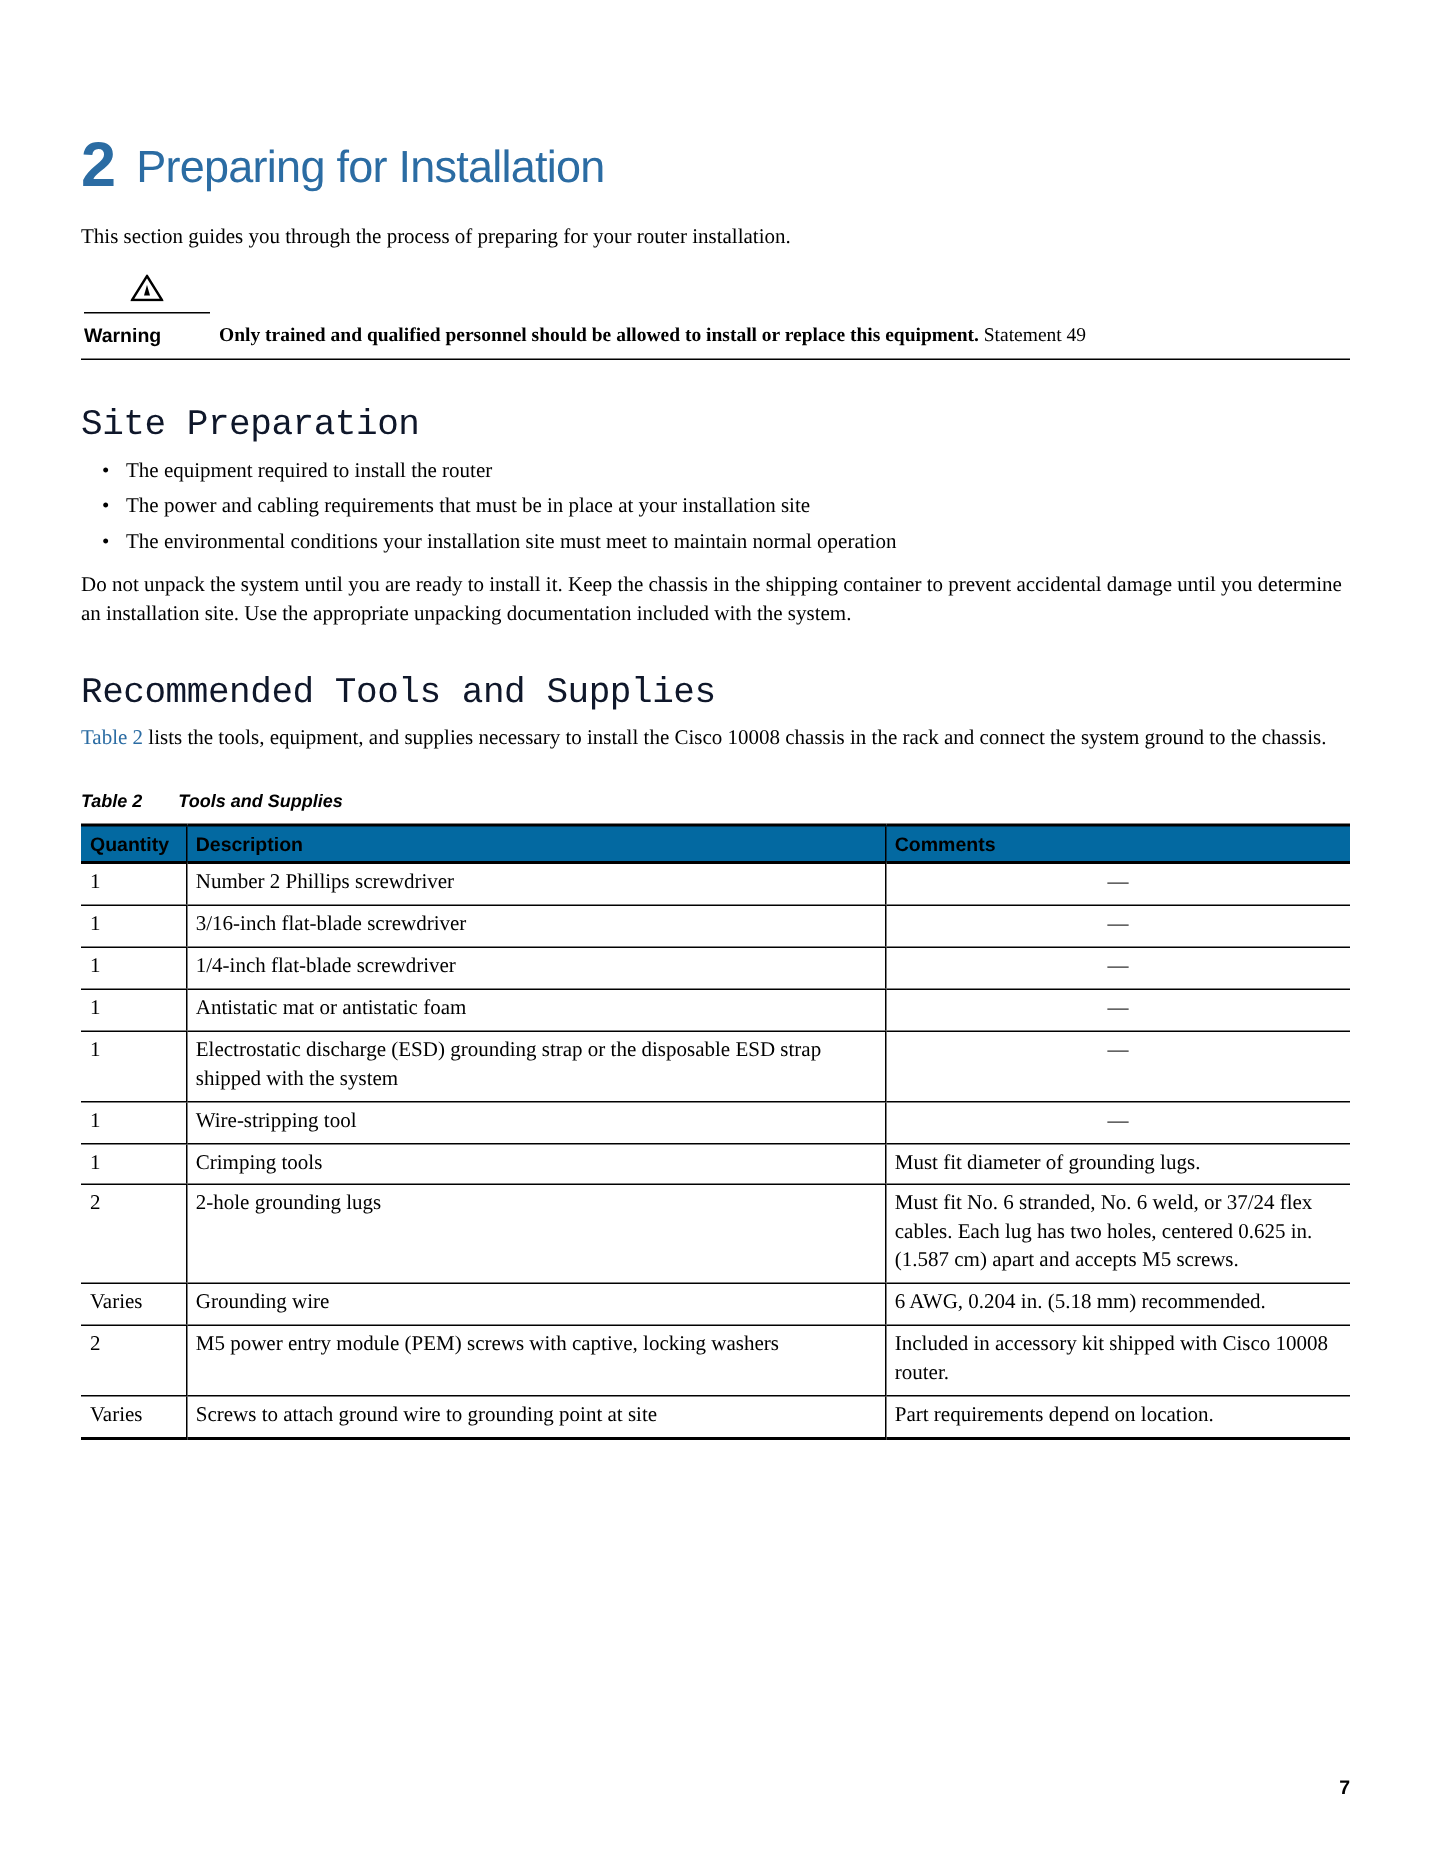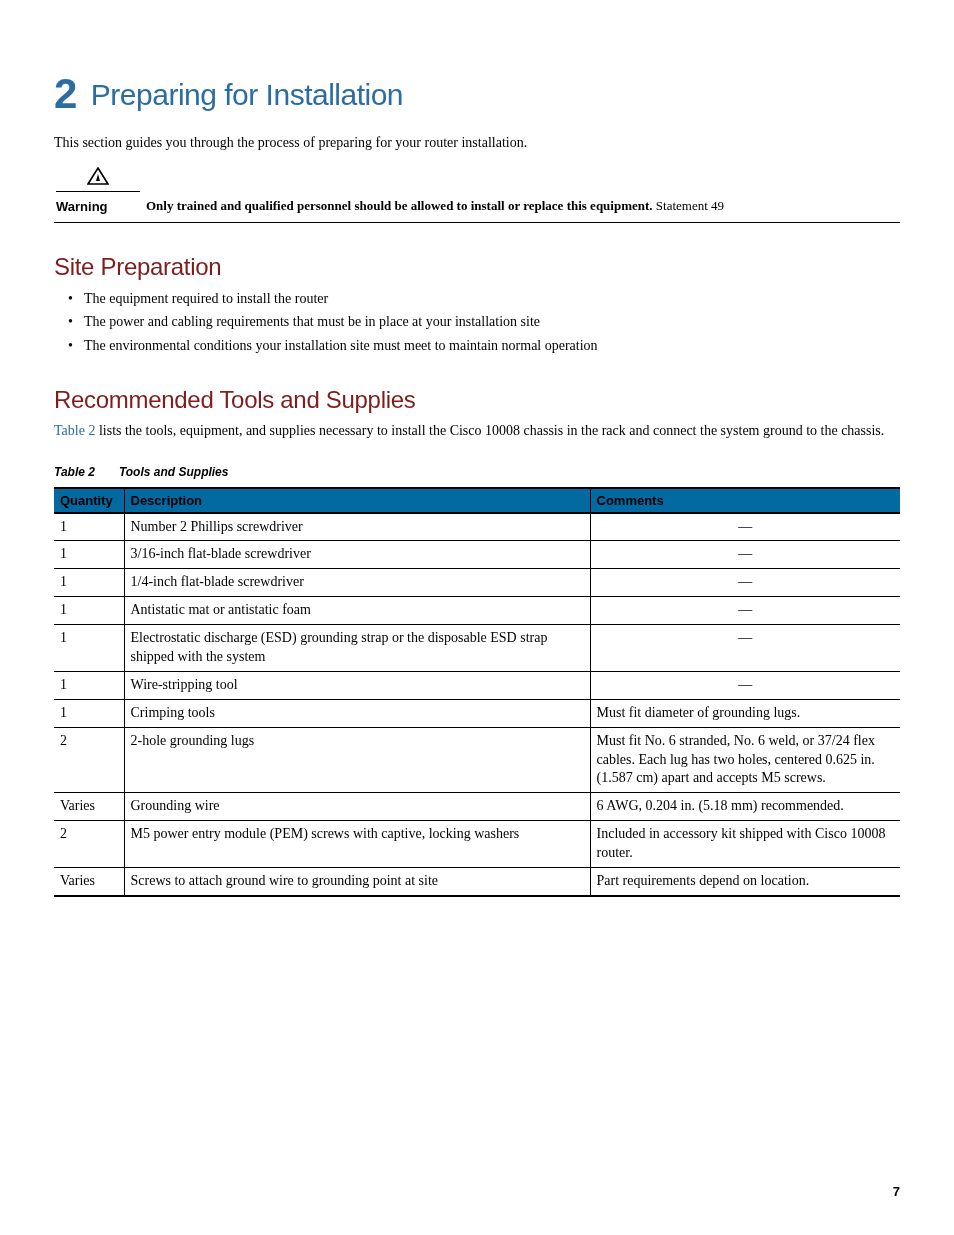--- a/index.html
+++ b/index.html
@@ -16,21 +16,21 @@
     position: relative;
   }
   .page {
     padding: 70px 54px 40px 54px;
   }
   h1.chapter {
     font-family: Arial, Helvetica, sans-serif;
     font-weight: normal;
     color: #2b6ca3;
     font-size: 30px;
-    margin: 0 0 16px 0;
+    margin: 16px 0 16px 0;
     letter-spacing: -0.5px;
   }
   h1.chapter .num {
     font-size: 42px;
     font-weight: bold;
     color: #2b6ca3;
     margin-right: 14px;
     vertical-align: -3px;
   }
   p.body {
@@ -63,23 +63,23 @@
     flex: 0 0 90px;
     padding-left: 2px;
   }
   .warning-text {
     font-family: Liberation Serif, serif;
     font-size: 13px;
     flex: 1;
   }
   .warning-text .bold { font-weight: bold; }
   h2.section {
-    font-family: Liberation Sans, sans-serif;
+    font-family: Liberation Mono, monospace;
     font-weight: normal;
-    color: #7f1d1d;
+    color: #0f172a;
     font-size: 24px;
     margin: 30px 0 8px 0;
     letter-spacing: -0.3px;
   }
   ul.bullets {
     margin: 6px 0 10px 30px;
     padding: 0;
     list-style: none;
   }
   ul.bullets li {
@@ -169,20 +169,21 @@
       </div>
     </div>
   </div>
 
   <h2 class="section">Site Preparation</h2>
   <ul class="bullets">
     <li>The equipment required to install the router</li>
     <li>The power and cabling requirements that must be in place at your installation site</li>
     <li>The environmental conditions your installation site must meet to maintain normal operation</li>
   </ul>
+  <p class="body">Do not unpack the system until you are ready to install it. Keep the chassis in the shipping container to prevent accidental damage until you determine an installation site. Use the appropriate unpacking documentation included with the system.</p>
 
   <h2 class="section">Recommended Tools and Supplies</h2>
   <p class="body">
     <span class="xref">Table 2</span><span> lists the tools, equipment, and supplies necessary to install the Cisco 10008 chassis in the rack and connect the system ground to the chassis.</span>
   </p>
 
   <div class="table-caption">
     <span class="tc-num">Table 2</span><span>Tools and Supplies</span>
   </div>
 

